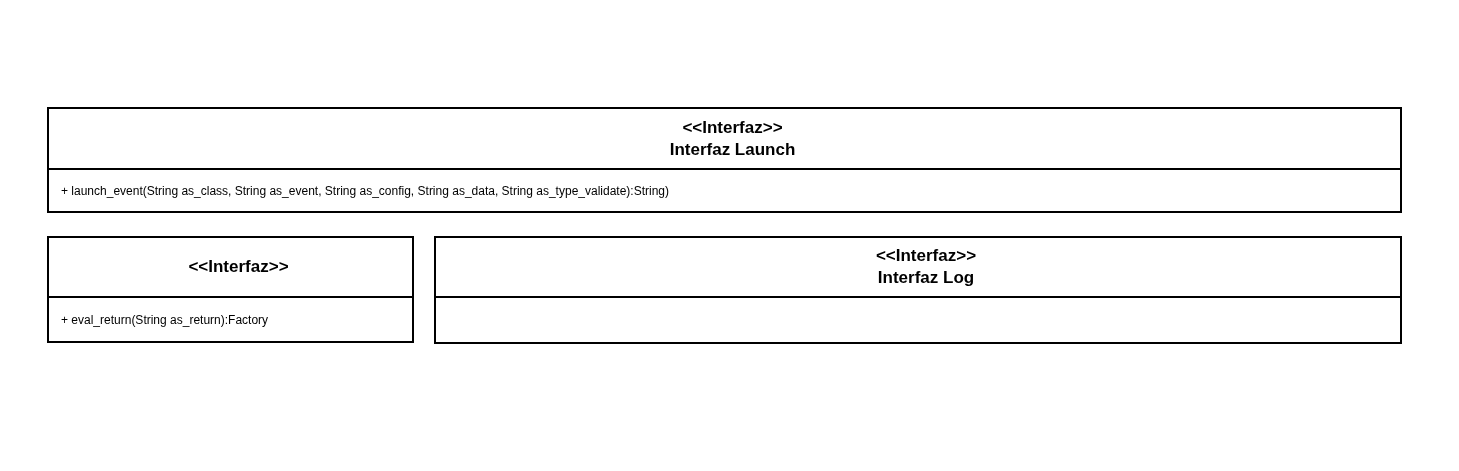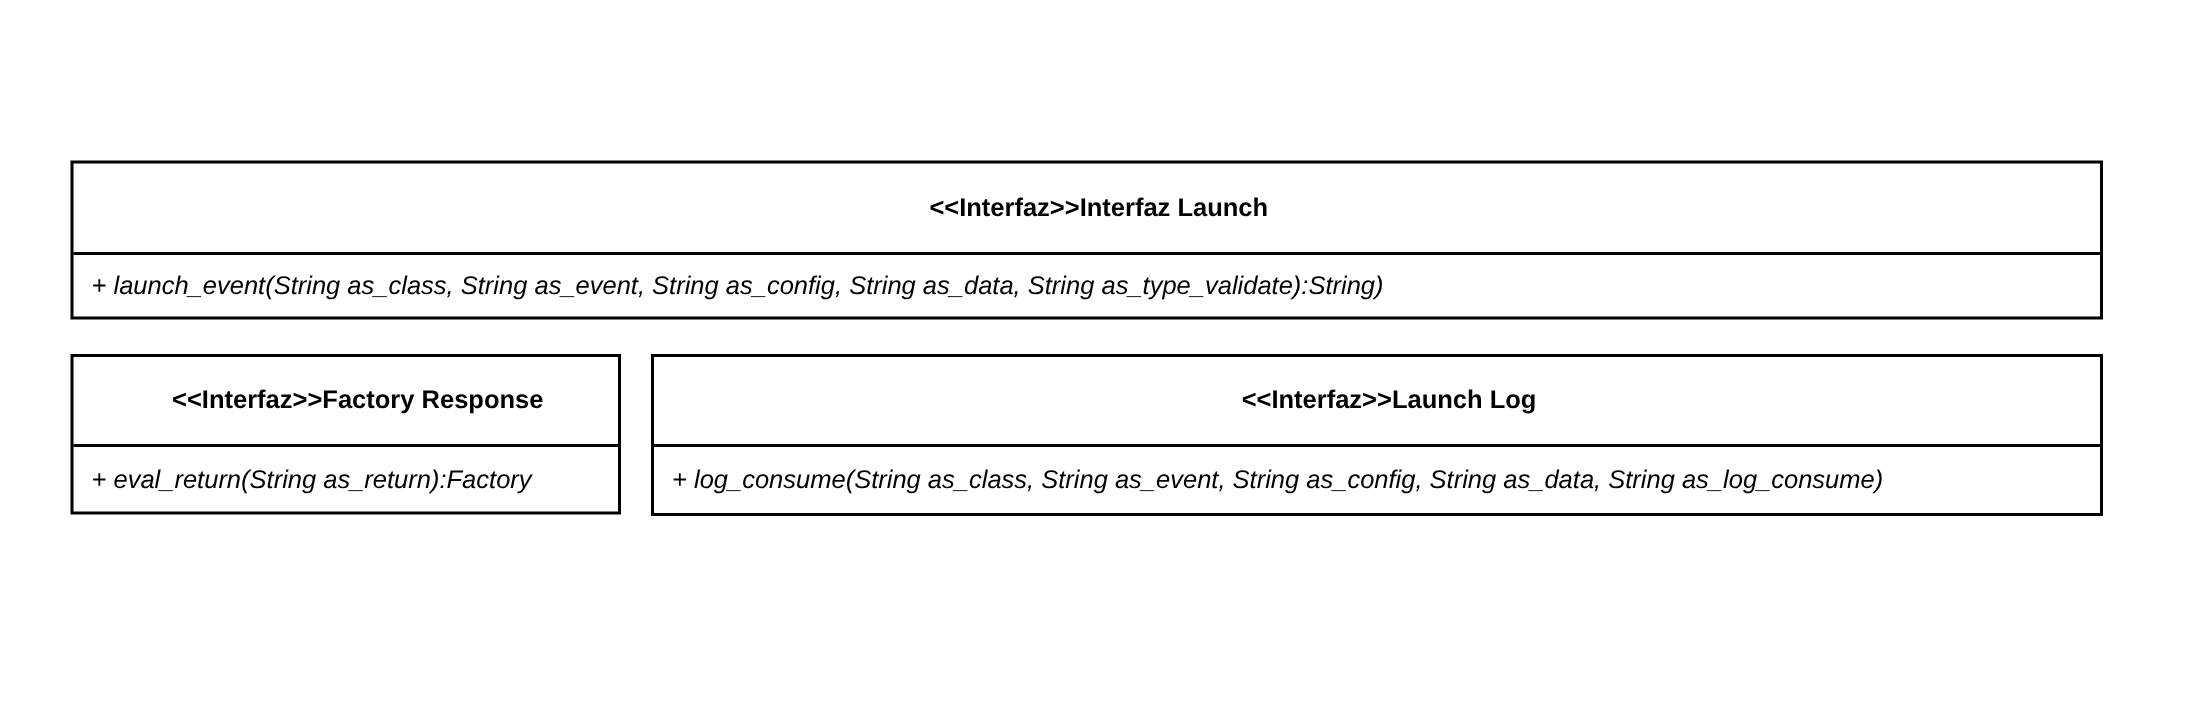--- a/index.html
+++ b/index.html
@@ -18,45 +18,44 @@
   .uml-box {
     position: absolute;
     background: #ffffff;
     border: 2px solid #000000;
     display: flex;
     flex-direction: column;
   }
   .uml-header {
     border-bottom: 2px solid #000000;
     display: flex;
-    flex-direction: row;
+    flex-direction: column;
     align-items: center;
     justify-content: center;
     text-align: right;
     flex: 0 0 auto;
     padding-left: 16px;
   }
   .uml-stereotype, .uml-name {
     font-weight: bold;
     font-size: 17px;
     line-height: 22px;
     white-space: nowrap;
   }
   .uml-methods {
     flex: 1 1 auto;
     display: flex;
     align-items: center;
     padding-left: 12px;
     padding-right: 8px;
   }
   .uml-method {
-    font-size: 17px;
+    font-size: 12px;
     line-height: 22px;
     white-space: nowrap;
-    font-style: italic;
   }
   
   #box-factory-launch   { left: 47px;  top: 107px; width: 1355px; height: 106px; }
   #box-factory-launch .uml-header { height: 61px; }
   #box-factory-response { left: 47px;  top: 236px; width: 367px;  height: 107px; }
   #box-factory-response .uml-header { height: 60px; }
   #box-factory-log      { left: 434px; top: 236px; width: 968px;  height: 108px; }
   #box-factory-log .uml-header { height: 60px; }
 </style>
 </head>
@@ -70,30 +69,26 @@
       <div class="uml-name">Interfaz Launch</div>
     </div>
     <div class="uml-methods">
       <div class="uml-method">+ launch_event(String as_class, String as_event, String as_config, String as_data, String as_type_validate):String)</div>
     </div>
   </div>
 
   <div class="uml-box" id="box-factory-response">
     <div class="uml-header">
       <div class="uml-stereotype">&lt;&lt;Interfaz&gt;&gt;</div>
-      <div class="uml-name">Factory Response</div>
     </div>
     <div class="uml-methods">
       <div class="uml-method">+ eval_return(String as_return):Factory</div>
     </div>
   </div>
 
   <div class="uml-box" id="box-factory-log">
     <div class="uml-header">
       <div class="uml-stereotype">&lt;&lt;Interfaz&gt;&gt;</div>
-      <div class="uml-name">Launch Log</div>
-    </div>
-    <div class="uml-methods">
-      <div class="uml-method">+ log_consume(String as_class, String as_event, String as_config, String as_data, String as_log_consume)</div>
+      <div class="uml-name">Interfaz Log</div>
     </div>
   </div>
 
 </div>
 
 </body></html>

